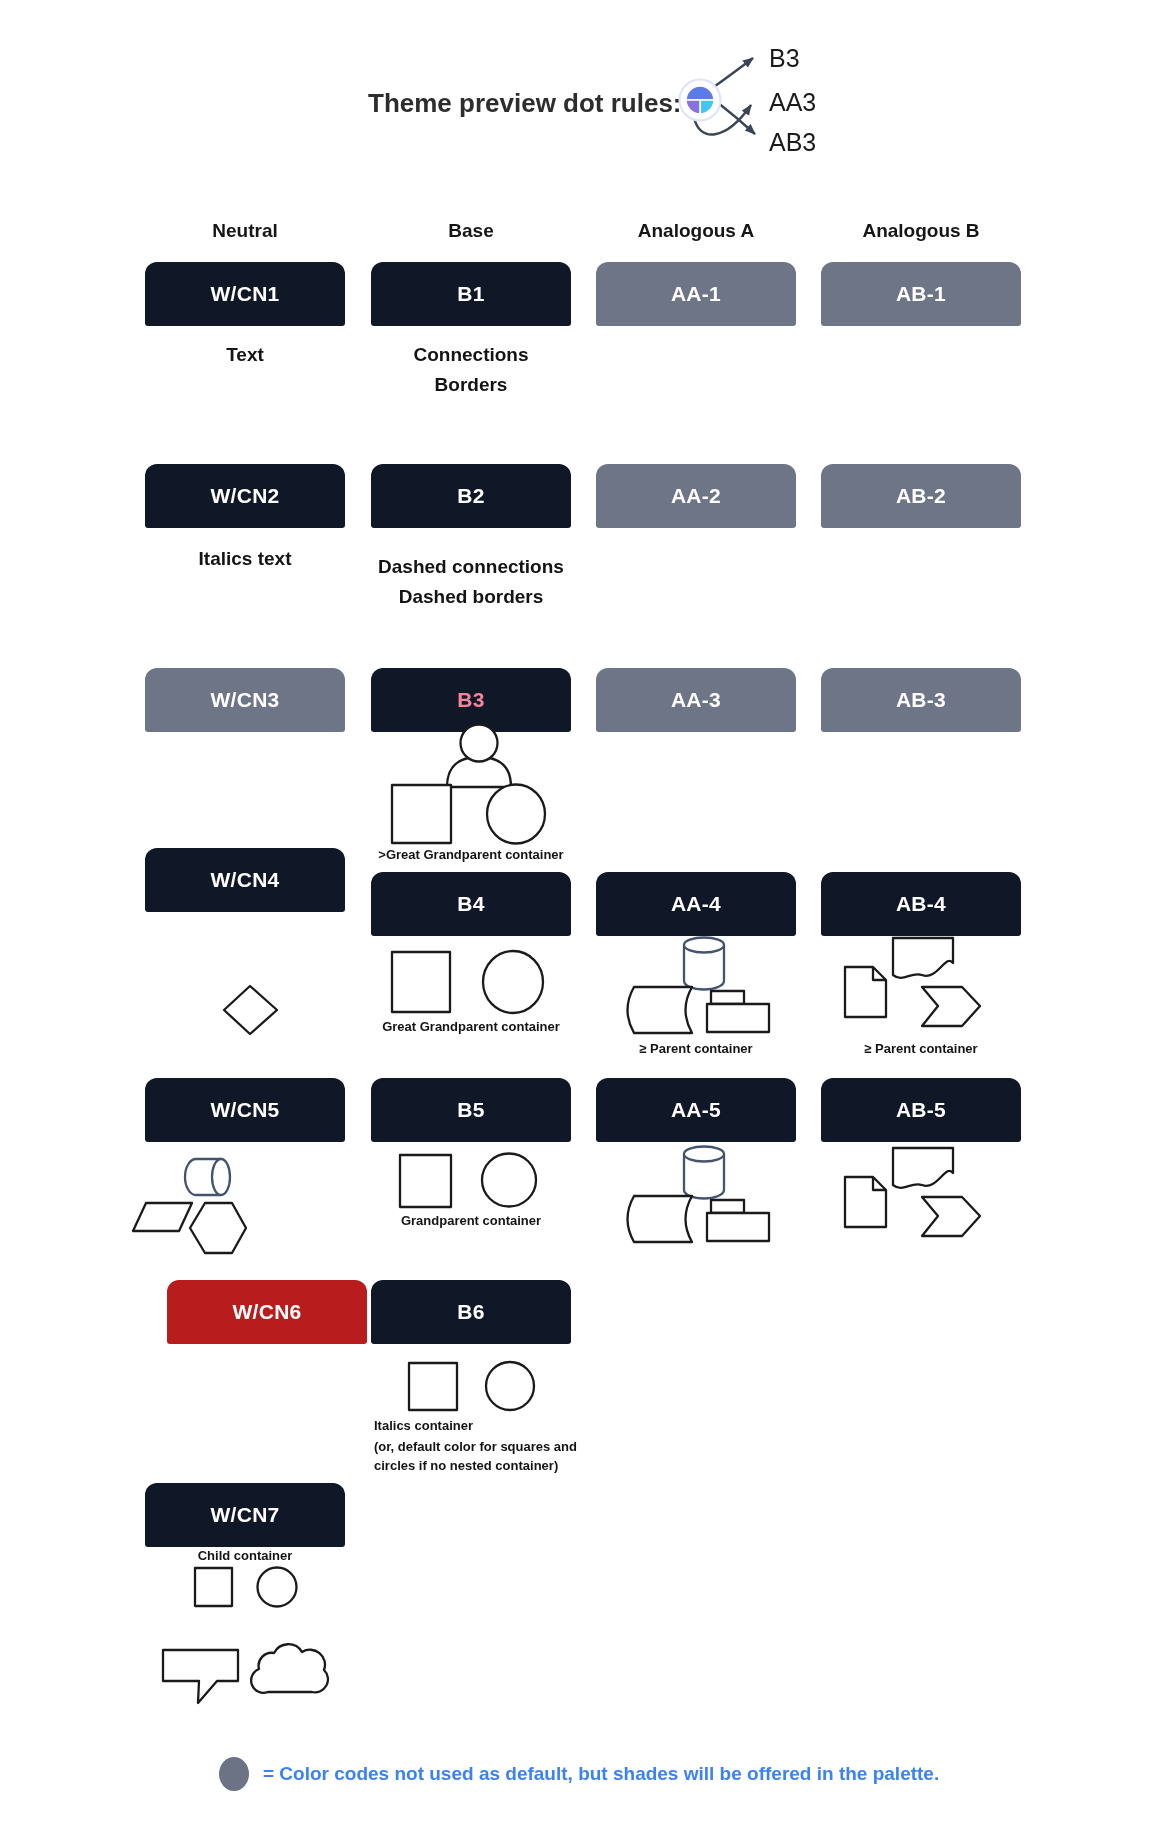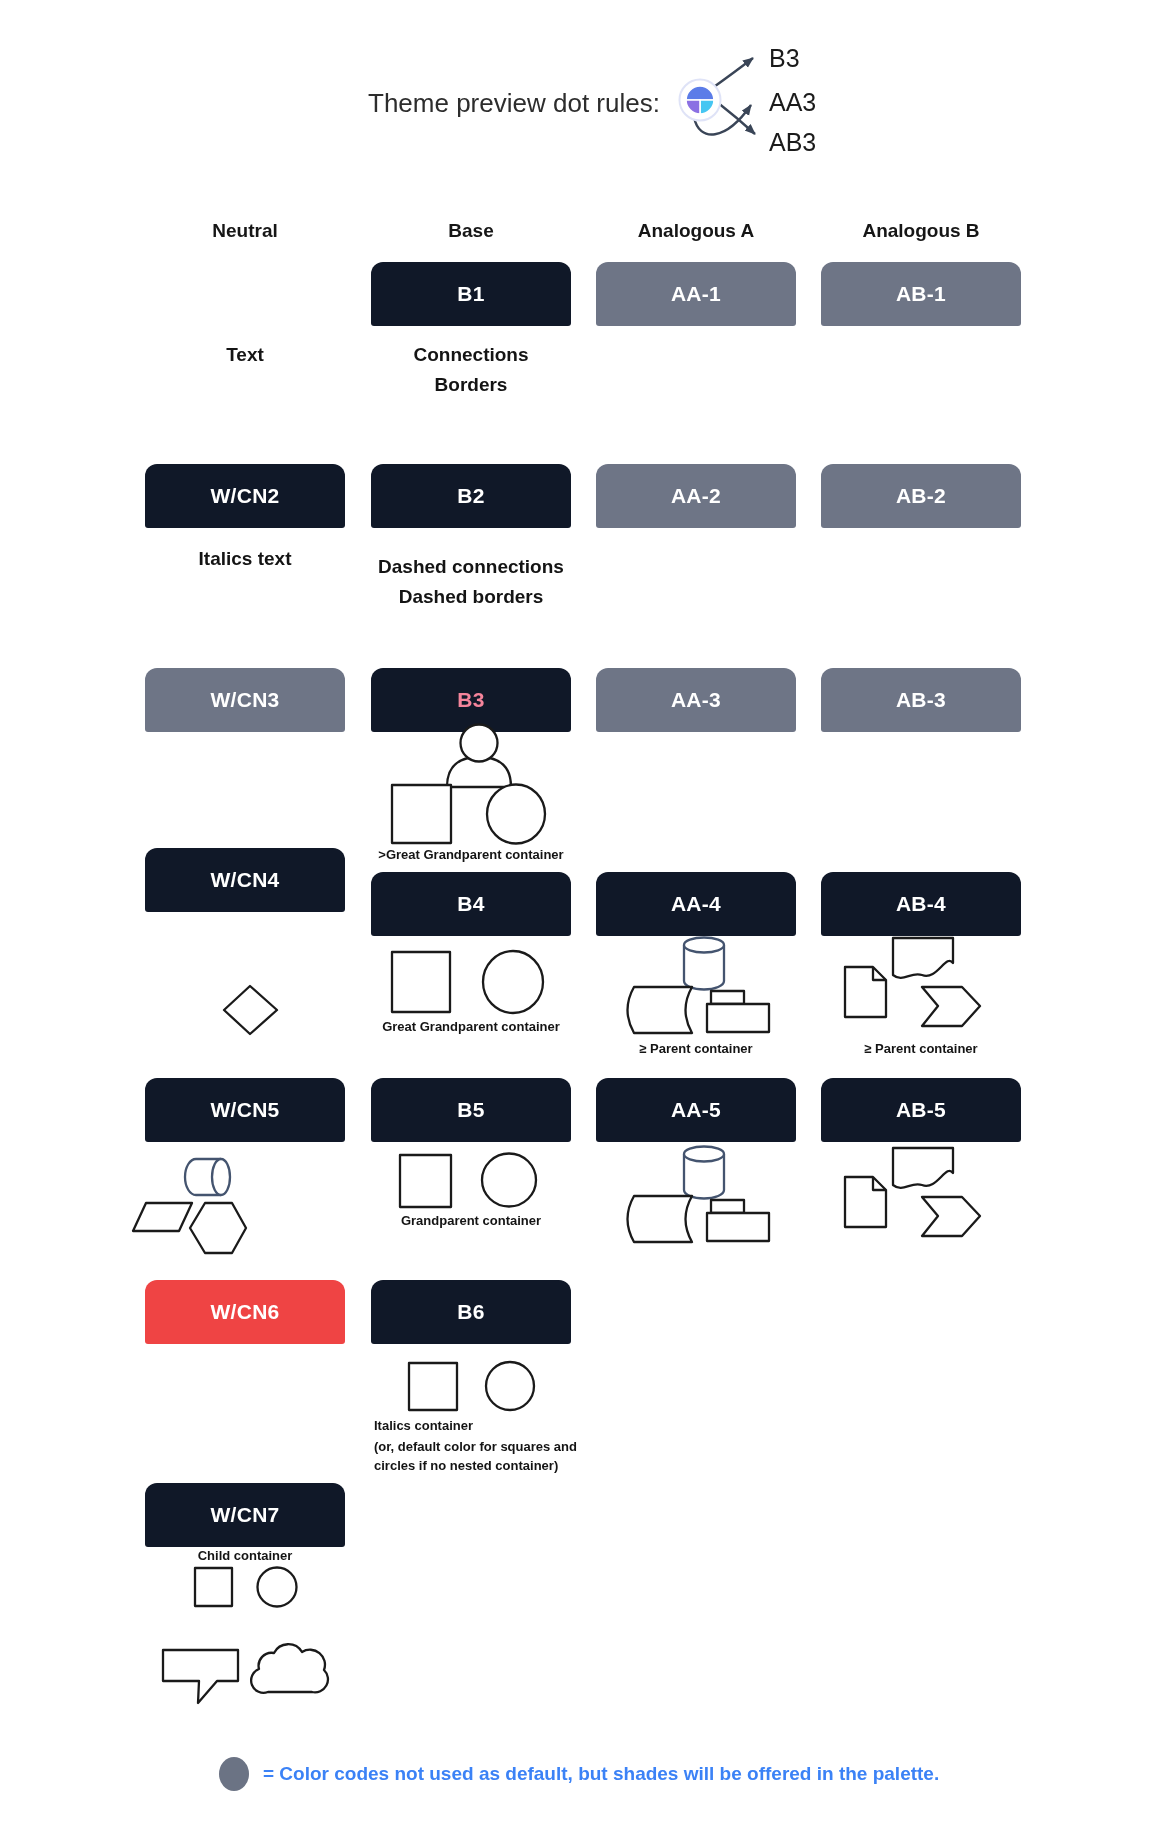--- a/index.html
+++ b/index.html
@@ -1,35 +1,35 @@
 <!DOCTYPE html>
 <html><head>
 <meta charset="utf-8">
 <style>
   html,body{margin:0;padding:0;background:#ffffff;}
   .canvas{
     position:relative;width:1164px;height:1822px;background:#ffffff;overflow:hidden;
     font-family:"Liberation Sans","DejaVu Sans",sans-serif;color:#141414;
   }
   .title{
-    position:absolute;left:368px;top:88px;font-size:26px;font-weight:400;color:#2d2d2d;white-space:nowrap;
+    position:absolute;left:368px;top:88px;font-size:26px;font-weight:700;color:#2d2d2d;white-space:nowrap;
   }
   .dot-label{position:absolute;font-size:25px;font-weight:400;color:#1b1b1b;white-space:nowrap;}
   .colhead{
     position:absolute;top:220px;width:200px;text-align:center;
     font-size:19px;font-weight:700;color:#161616;
   }
   .sw{
     position:absolute;width:200px;height:64px;border-radius:12px 12px 3px 3px;
     display:flex;align-items:center;justify-content:center;
     color:#ffffff;font-size:21px;font-weight:700;letter-spacing:.3px;z-index:1;
   }
   .dark{background:#101828;}
   .gray{background:#6e7586;}
-  .graylight{background:#ef4444;}
+  .graylight{background:#b91c1c;margin-left:22px;}
   .pink{color:#f5849b;}
   .cap{position:absolute;font-weight:700;color:#141414;z-index:2;line-height:1.15;}
   .cap-lg{font-size:19px;width:230px;text-align:center;}
   .cap-sm{font-size:13px;text-align:center;}
   .cap-left{text-align:left;white-space:nowrap;}
   .legend-text{
     position:absolute;left:263px;top:1763px;font-size:19px;font-weight:700;color:#3b82f6;white-space:nowrap;
   }
   .overlay{position:absolute;left:0;top:0;z-index:5;pointer-events:none;}
   .shape{fill:#ffffff;stroke:#1a1a1a;stroke-width:2.3;stroke-linejoin:round;}
@@ -45,20 +45,21 @@
   <div class="title">Theme preview dot rules:</div>
   <div class="dot-label" style="left:769px;top:44px">B3</div>
   <div class="dot-label" style="left:769px;top:88px">AA3</div>
   <div class="dot-label" style="left:769px;top:128px">AB3</div>
 
   <div class="colhead" style="left:145px">Neutral</div>
   <div class="colhead" style="left:371px">Base</div>
   <div class="colhead" style="left:596px">Analogous A</div>
   <div class="colhead" style="left:821px">Analogous B</div>
 
+  <div class="sw dark" style="left:145px;top:262px">W/CN1</div>
   <div class="sw dark" style="left:145px;top:464px">W/CN2</div>
   <div class="sw gray" style="left:145px;top:668px">W/CN3</div>
   <div class="sw dark" style="left:145px;top:848px">W/CN4</div>
   <div class="sw dark" style="left:145px;top:1078px">W/CN5</div>
   <div class="sw graylight" style="left:145px;top:1280px">W/CN6</div>
   <div class="sw dark" style="left:145px;top:1483px">W/CN7</div>
 
   <div class="sw dark" style="left:371px;top:262px">B1</div>
   <div class="sw dark" style="left:371px;top:464px">B2</div>
   <div class="sw dark pink" style="left:371px;top:668px">B3</div>

